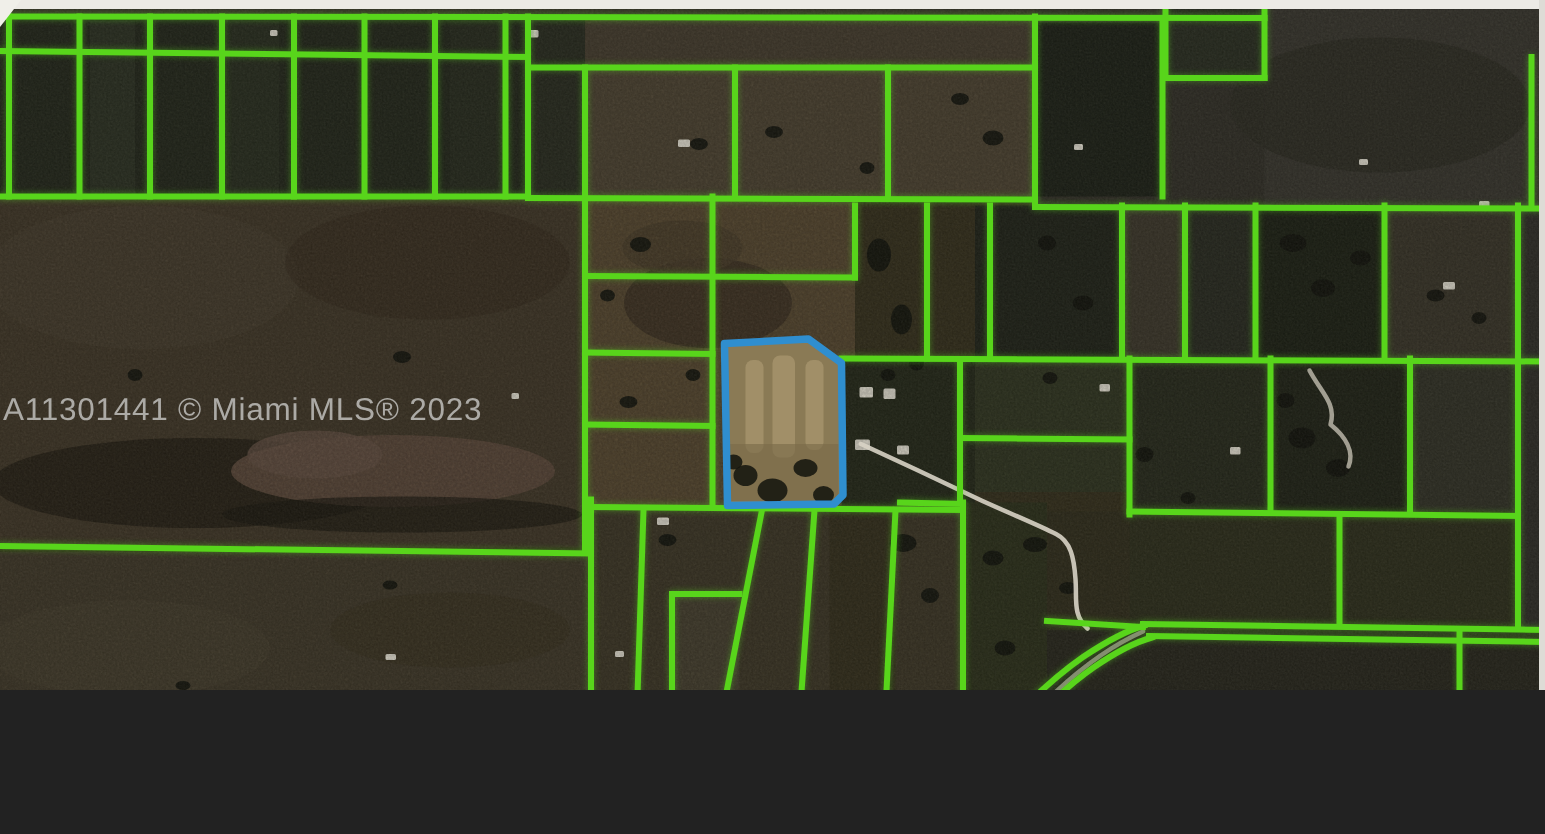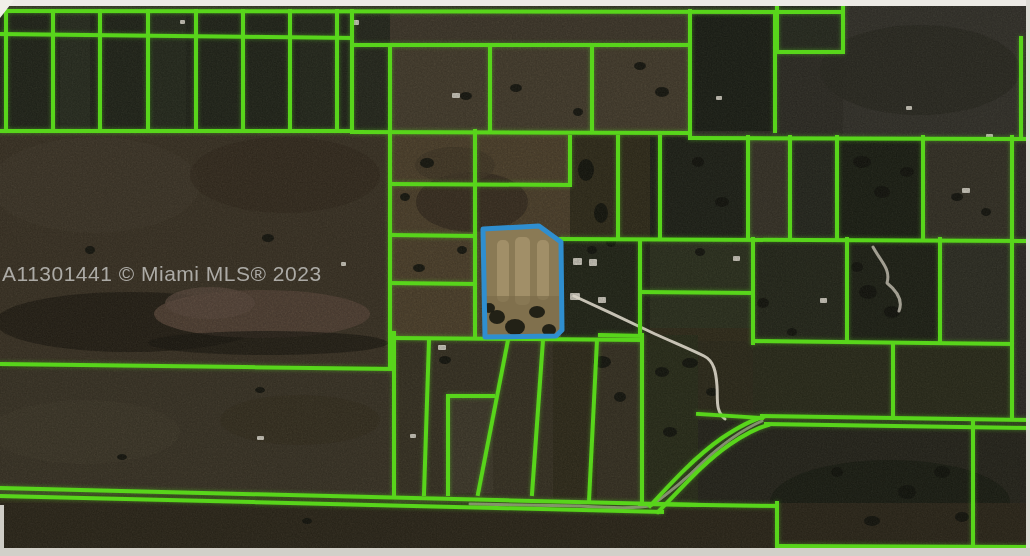--- a/index.html
+++ b/index.html
@@ -1,17 +1,17 @@
 <!DOCTYPE html>
 <html style="--line-green: #58d51b; --blue: #2f8ecf; --road: #d8d3c5; --tan: #8a7a55; --wm: #b6b5b1;"><head>
 <meta charset="utf-8">
 <style>
   html,body{margin:0;padding:0;background:#222;}
   .stage{
-    position:relative;width:1030px;height:556px;overflow:hidden;
+    position:relative;width:1030px;height:460px;overflow:hidden;
     background:#14532d;font-family:"Liberation Sans", sans-serif;
   }
   svg{position:absolute;left:0;top:0;display:block;}
   .gl{stroke:var(--line-green,#58d51b);stroke-width:4;fill:none;stroke-linecap:square;}
   .road{stroke:var(--road,#d8d3c5);stroke-width:3;fill:none;stroke-linecap:round;stroke-linejoin:round;}
   .veg{fill:#14160f;opacity:.88;}
   .bld{fill:#ddd9cc;}
   .sp-fill{fill:var(--tan,#8a7a55);}
   .sp-outline{stroke:var(--blue,#2f8ecf);stroke-width:5;fill:none;stroke-linejoin:round;}
   .streak{fill:#a3916a;opacity:.9;}

